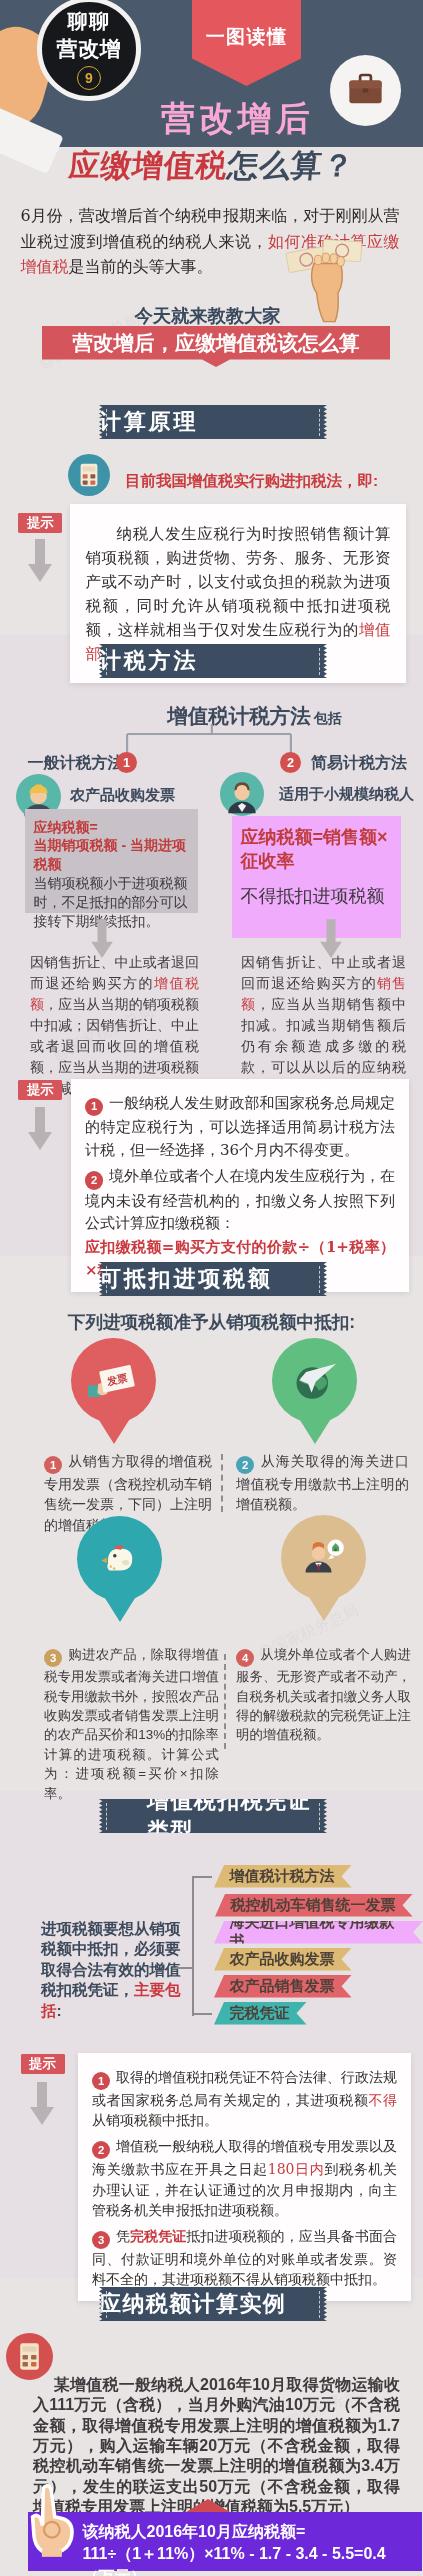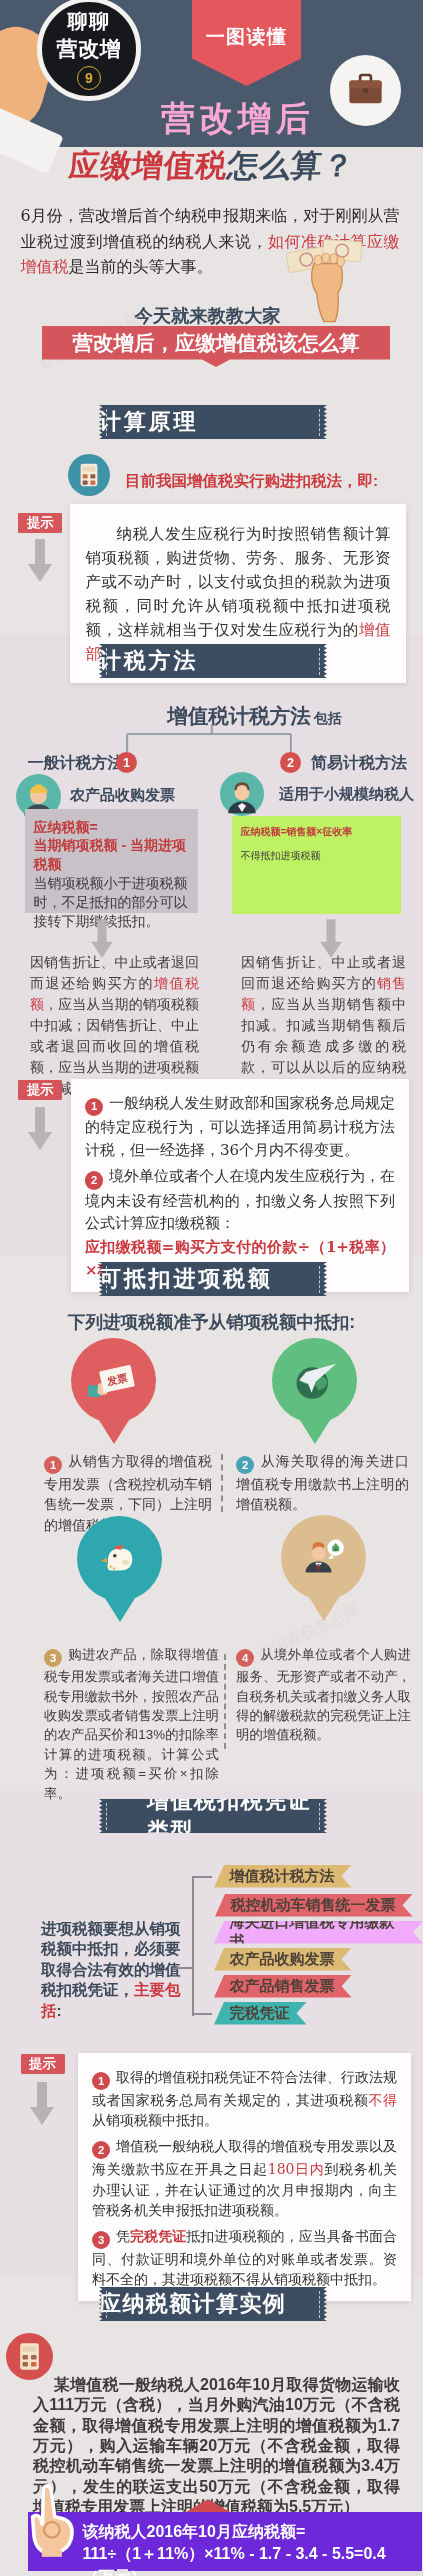--- a/index.html
+++ b/index.html
@@ -190,21 +190,21 @@
     <circle cx="32" cy="30" r="11" fill="#f3c9a4"></circle>
     <path d="M21 27 q0 -12 11 -12 q11 0 11 12 l-3 -1 q-1 -7 -8 -7 q-7 0 -8 7 z" fill="#6b4a33"></path>
   </svg>
   <div class="abs navy" style="left:279px;top:785px;font-size:15px;font-weight:bold;">适用于小规模纳税人</div>
 
   <div class="gbox" style="left:25px;top:809px;width:173px;height:104px;font-size:14px;line-height:1.35;color:#3c383c;">
     <div class="formula">应纳税额=</div>
     <div class="formula">当期销项税额 - 当期进项税额</div>
     <div>当销项税额小于进项税额时，不足抵扣的部分可以接转下期继续抵扣。</div>
   </div>
-  <div class="gbox" style="left:232px;top:816px;width:169px;height:98px;font-size:10px;line-height:1.35;color:#3c383c;background:#bef264;">
+  <div class="gbox" style="left:232px;top:816px;width:169px;height:122px;font-size:18px;line-height:1.35;color:#3c383c;background:#f0abfc;">
     <div class="formula">应纳税额=销售额×征收率</div>
     <div style="margin-top:11.3px;">不得抵扣进项税额</div>
   </div>
 
   <div class="darrow" style="left:90px;top:917px;transform:scale(.9);">
       <div class="s"></div>
       <div class="h"></div>
     </div>
   <div class="darrow" style="left:319px;top:917px;transform:scale(.9);">
       <div class="s"></div>

